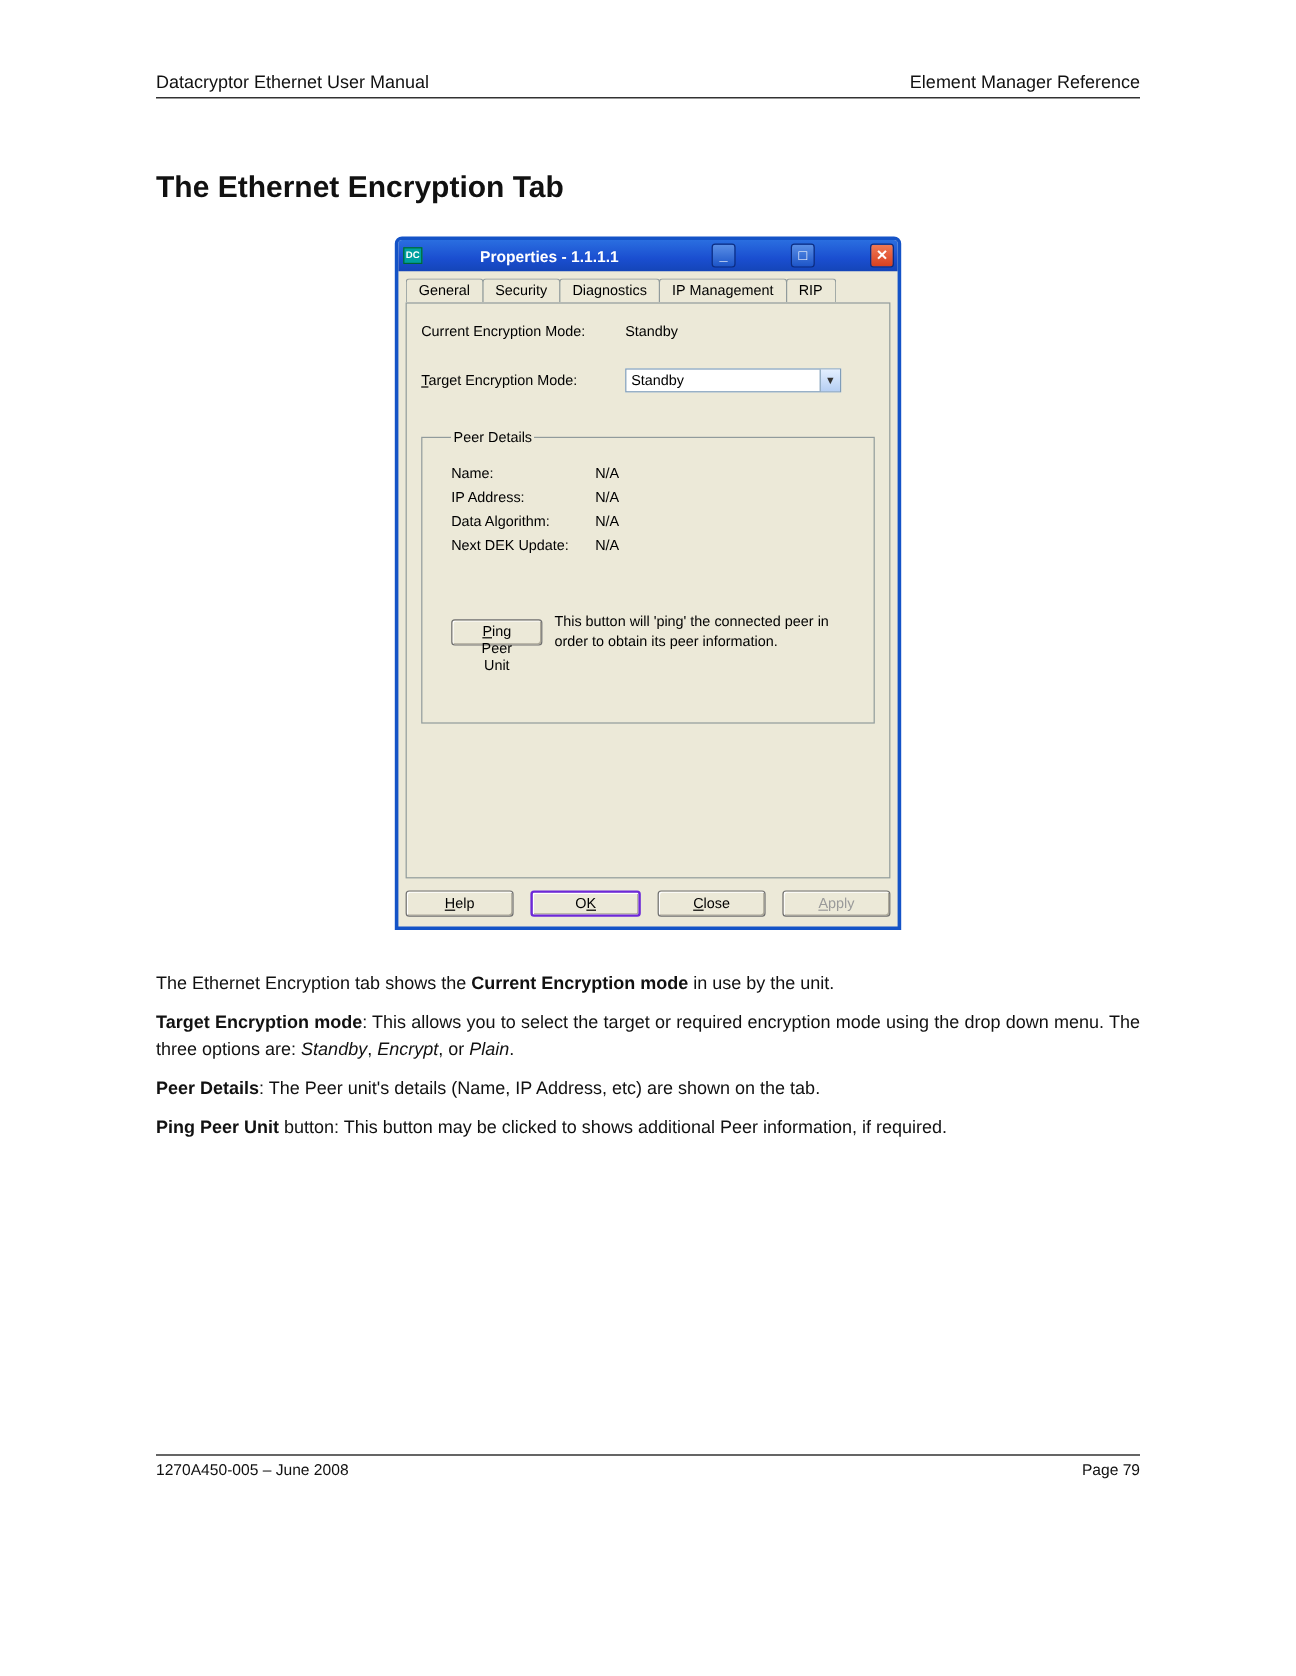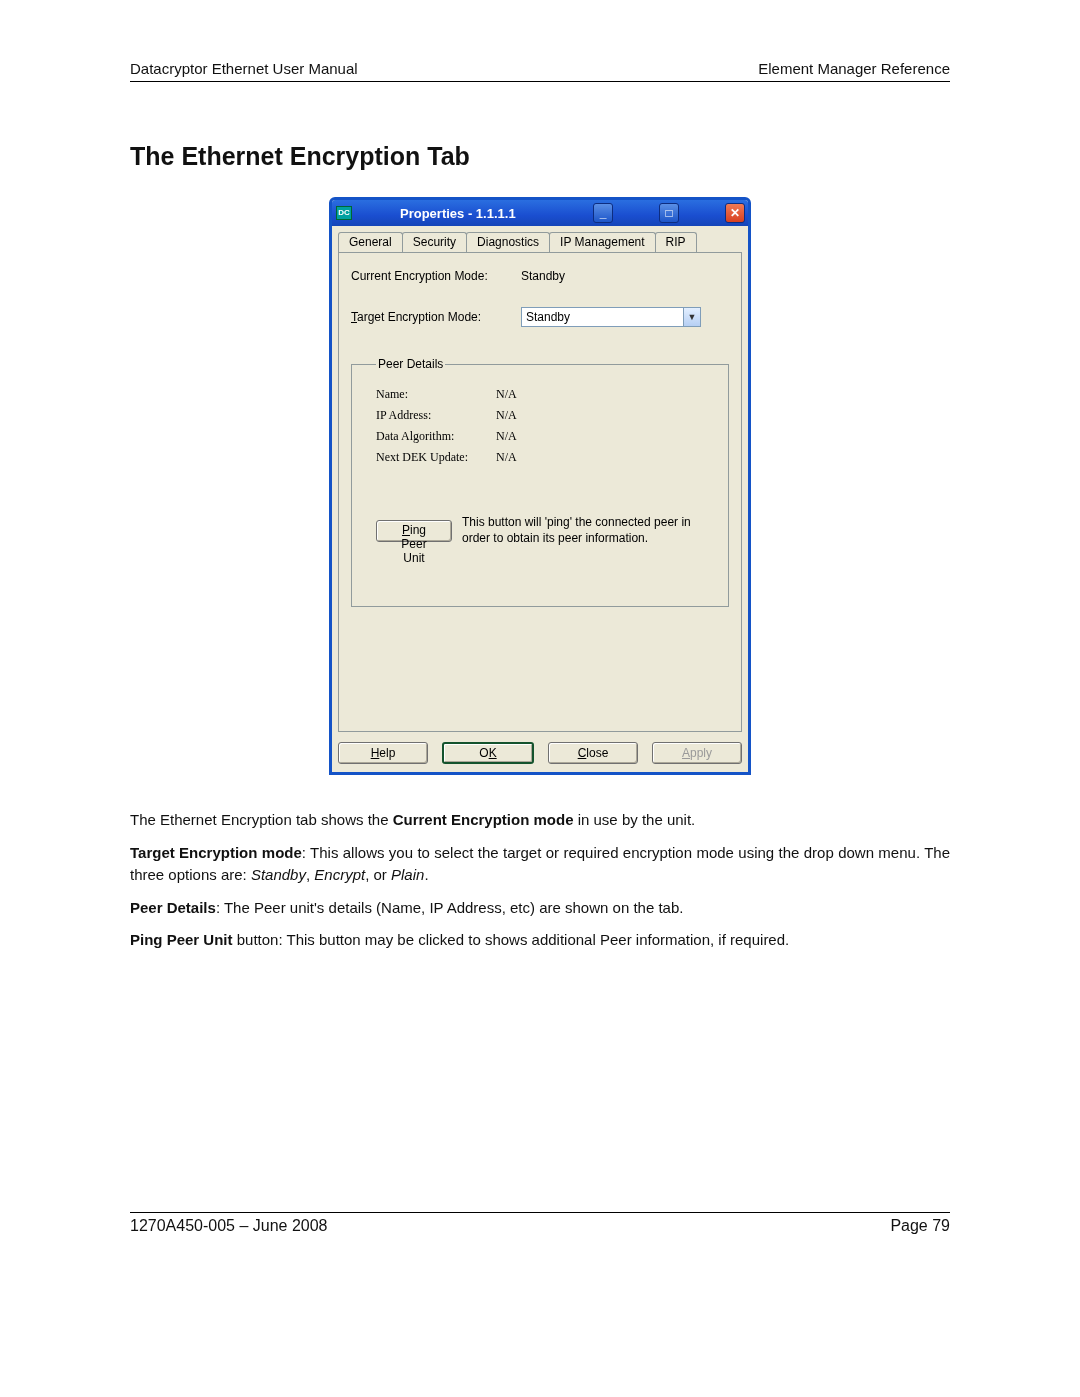--- a/index.html
+++ b/index.html
@@ -120,59 +120,59 @@
     border-left: 1px solid #7f9db9;
     display: flex; align-items: center; justify-content: center;
     font-size: 9px; color: #333;
   }
   fieldset.peers {
     border: 1px solid #919b9c;
     margin: 30px 0 0 0;
     padding: 10px 14px 60px 24px;
   }
   fieldset.peers legend { font-size: 12px; padding: 0 2px; }
-  .prow { display: flex; margin: 6px 0; font-family: Liberation Serif, serif; }
+  .prow { display: flex; margin: 6px 0; }
   .prow .plbl { width: 120px; }
   .ping-area {
     display: flex;
     align-items: center;
     gap: 10px;
     margin-top: 50px;
   }
   .xp-btn {
     font-family: Tahoma, sans-serif;
     font-size: 12px;
     padding: 2px 12px;
     min-width: 76px;
     height: 22px;
     background: #ece9d8;
     border: 1px solid #707070;
     border-radius: 3px;
     box-shadow: inset 1px 1px 0 #fff, inset -1px -1px 0 #aca899;
     text-align: center;
   }
-  .xp-btn.default { border: 2px solid #14532d; }
+  .xp-btn.default { border: 2px solid #6d28d9; }
   .xp-btn.disabled { color: #9a9a9a; }
   .ping-text { font-size: 12px; line-height: 1.3; }
   .bottom-btns {
     display: flex;
     justify-content: space-between;
     gap: 14px;
     padding: 10px 6px 8px 6px;
   }
   .bottom-btns .xp-btn { flex: 1; min-width: 0; }
   .ul { text-decoration: underline; }
   .body-text { font-size: 15px; line-height: 1.5; color: #111; margin: 10px 0; text-align: justify; }
   .body-text b { font-weight: bold; }
   .body-text i { font-style: italic; }
   .ftr {
     margin-top: 260px;
     border-top: 1px solid #000;
     display: flex; justify-content: space-between;
-    font-size: 16px;
+    font-size: 13px;
     padding-top: 4px;
     color: #111;
   }
 </style>
 </head>
 <body>
 
 <div class="page">
 
   <div class="hdr">

